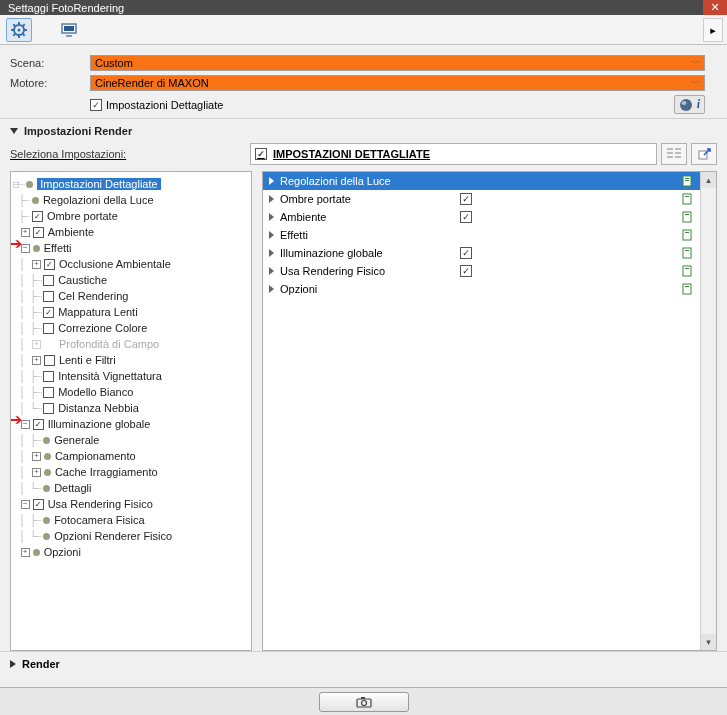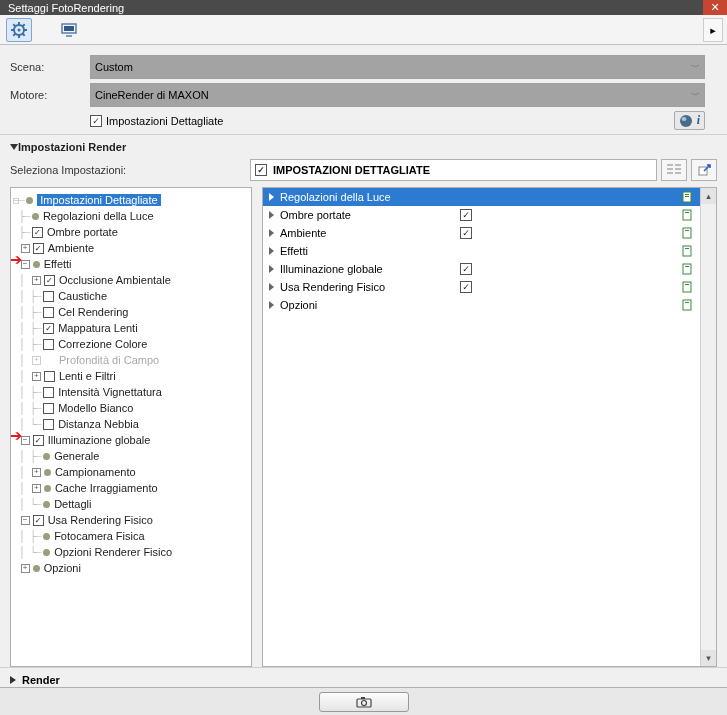--- a/index.html
+++ b/index.html
@@ -9,31 +9,31 @@
   .titlebar .close { width:24px; height:22px; background:#c74632; display:flex; align-items:center; justify-content:center; color:#fff; font-size:11px;}
   
   .toolbar { height:30px; background:#f4f4f4; border-bottom:1px solid #c0c0c0; display:flex; align-items:center; padding-left:6px; position:relative;}
   .toolbtn { width:26px; height:24px; display:flex; align-items:center; justify-content:center; margin-right:4px; border:1px solid transparent; border-radius:2px;}
   .toolbtn.active { border:1px solid #7aa9d8; background:#dde9f6; }
   .toolbar .expand { position:absolute; right:4px; top:3px; width:20px; height:24px; border:1px solid #ccc; background:#f8f8f8; display:flex; align-items:center; justify-content:center;}
 
   .form-area { padding:6px 22px 4px 10px; background:#f0f0f0; border-bottom:1px solid #d0d0d0;}
   .form-row { display:flex; align-items:center; margin:4px 0;}
   .form-label { width:80px; color:#333; }
-  .form-select { flex:1; height:24px; border:1px solid #a0a0a0; background:#a3a3a3; display:flex; align-items:center; justify-content:space-between; padding:0 4px; }
+  .form-select { flex:1; height:16px; border:1px solid #a0a0a0; background:#f97316; display:flex; align-items:center; justify-content:space-between; padding:0 4px; }
   .form-select .chev { color:#444; font-size:9px;}
   .check-row { display:flex; align-items:center; margin-left:80px; margin-top:4px; justify-content:space-between;}
   .check-row .left { display:flex; align-items:center; gap:4px;}
   .check-row .pill { display:flex; align-items:center; gap:4px; border:1px solid #aaa; border-radius:2px; padding:1px 4px; background:#e8e8e8;}
   .chk { width:12px; height:12px; border:1px solid #555; display:inline-flex; align-items:center; justify-content:center; font-size:9px; color:#333; background:#fff;}
   
-  .section-header { display:flex; align-items:center; padding:6px 10px 4px 10px; font-weight:bold; color:#222;}
+  .section-header { display:flex; align-items:center; gap:6px; padding:6px 10px 4px 10px; font-weight:bold; color:#222;}
   .section-header .arrow { display:inline-block; width:0; height:0; border-left:4px solid transparent; border-right:4px solid transparent; border-top:6px solid #333;}
   
-  .sub-label-row { display:flex; align-items:center; padding:2px 10px 6px 10px;}
+  .sub-label-row { display:flex; align-items:center; padding:2px 10px 6px 10px;text-decoration:underline;}
   .sub-label-row .lbl { width:240px; color:#333;}
   .sub-label-row .detail-header { flex:1; height:22px; border:1px solid #b0b0b0; background:#fff; display:flex; align-items:center; padding:0 4px; font-weight:bold; gap:6px;}
   .sub-label-row .grid-btn { width:26px; height:22px; border:1px solid #b0b0b0; background:#f6f6f6; margin-left:4px; display:flex; align-items:center; justify-content:center;}
   
   .split { display:flex; height:480px; padding:0 10px;}
   .left-pane { width:242px; border:1px solid #b0b0b0; background:#fff; padding:4px 2px; overflow:auto; position:relative;}
   .gap { width:10px;}
   .right-pane { flex:1; border:1px solid #b0b0b0; background:#fff; position:relative; display:flex;}
   .right-list { flex:1; }
   .right-scroll { width:16px; background:#f0f0f0; border-left:1px solid #d0d0d0; position:relative;}

